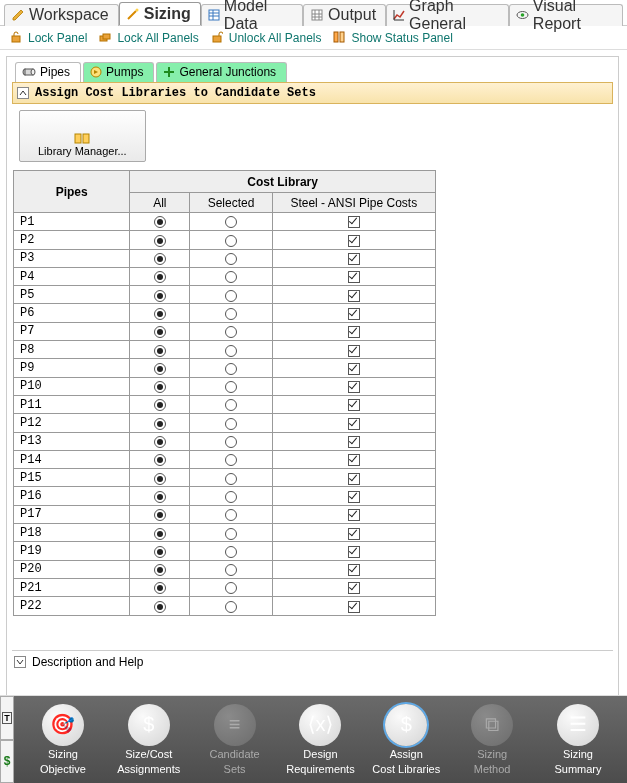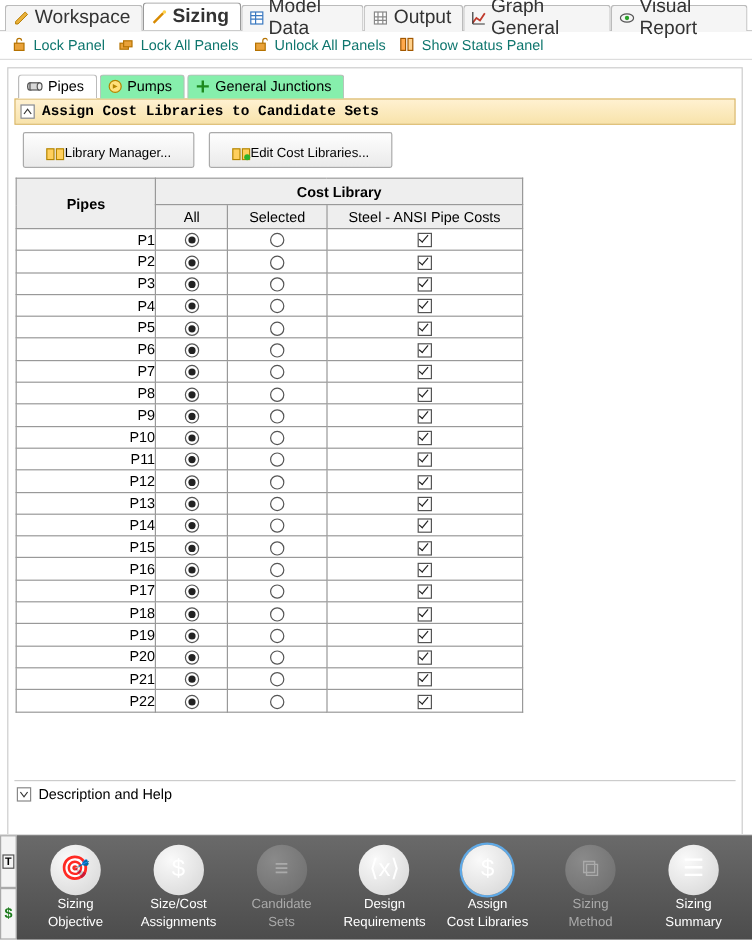--- a/index.html
+++ b/index.html
@@ -118,27 +118,27 @@
     cursor: pointer;
     line-height: 1;
   }
   .btnrow {
     display: flex;
     gap: 12px;
     padding: 6px 12px 8px 12px;
   }
   .winbtn {
     display: inline-flex;
-    flex-direction: row;
+    flex-direction: column;
     align-items: center;
     justify-content: center;
     border: 1px solid #aaa;
     border-radius: 2px;
     background: linear-gradient(#fefefe,#eaeaea);
-    padding: 10px 18px 4px 18px;
+    padding: 20px 18px 4px 18px;
     cursor: pointer;
     font-size: 11px;
     min-width: 120px;
     gap:0;
   }
   .winbtn .bicon { width:16px; height:14px; display:flex; align-items:center; justify-content:center;}
   
   .gridwrap {
     margin: 0 0 0 6px;
     width: 423px;
@@ -157,22 +157,23 @@
     height: 22px;
   }
   .gridwrap thead th.sub {
     height: 20px;
     font-weight: normal;
   }
   .gridwrap tbody td {
     height: 18.3px;
   }
   .gridwrap tbody td.pipecol {
-    text-align: right;
+    text-align: left;
     padding-left: 6px;
+    font-family: Liberation Mono, monospace;
   }
   .radiocell, .chkcell {
     display: inline-block;
     width: 12px;
     height: 12px;
     vertical-align: middle;
   }
   .radiocell {
     border: 1px solid #555;
     border-radius: 50%;
@@ -422,30 +423,20 @@
   <div class="btnrow">
     <div class="winbtn">
       <span class="bicon">
         <svg width="16" height="12" viewBox="0 0 16 12">
             <rect x="1" y="2" width="6" height="9" fill="#ffcf5c" stroke="#b58500"></rect>
             <rect x="9" y="2" width="6" height="9" fill="#ffcf5c" stroke="#b58500"></rect>
           </svg>
       </span>
       <span>Library Manager...</span>
     </div>
-    <div class="winbtn">
-      <span class="bicon">
-        <svg width="16" height="12" viewBox="0 0 16 12">
-            <rect x="1" y="2" width="6" height="9" fill="#ffcf5c" stroke="#b58500"></rect>
-            <rect x="9" y="2" width="6" height="9" fill="#ffcf5c" stroke="#b58500"></rect>
-            <circle cx="13" cy="9" r="2.5" fill="#2db22d"></circle>
-          </svg>
-      </span>
-      <span>Edit Cost Libraries...</span>
-    </div>
   </div>
 
   <table class="gridwrap">
     <colgroup>
       <col style="width:116px">
       <col style="width:60px">
       <col style="width:82px">
       <col style="width:163px">
     </colgroup>
     <thead>

